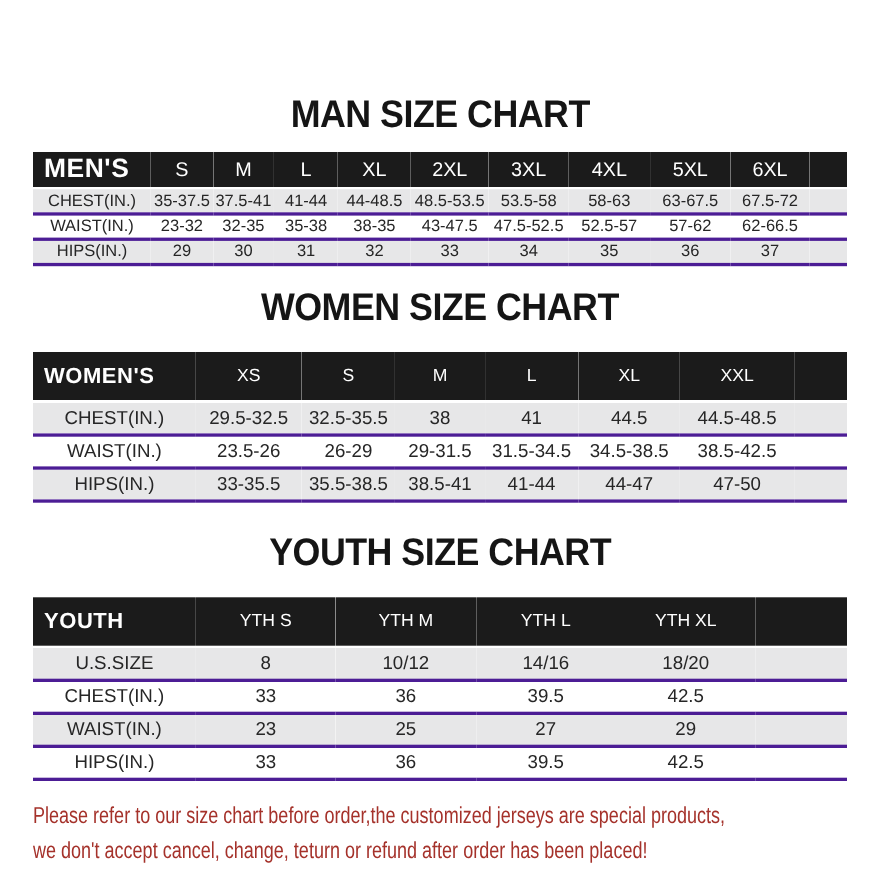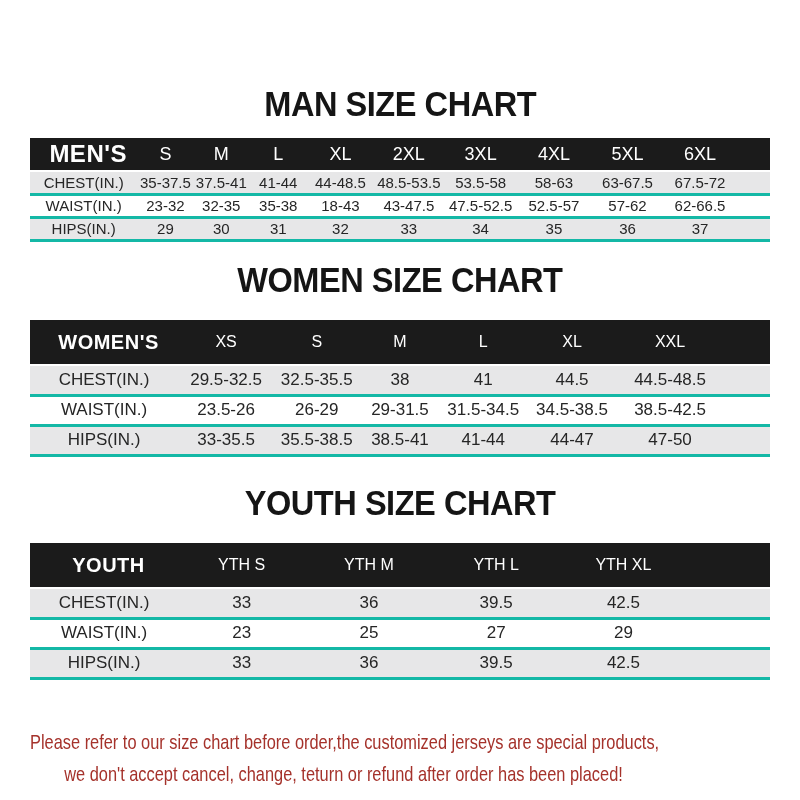--- a/index.html
+++ b/index.html
@@ -26,42 +26,42 @@
   .table-host{position:absolute;left:30px;width:740px;}
   #sec0 .table-host{top:138px;}
   #sec1 .table-host{top:320px;}
   #sec2 .table-host{top:543px;}
 
   
   table.size-table{border-collapse:collapse;table-layout:fixed;width:740px;}
   table.size-table thead th{background:var(--header_bar_bg,#1b1b1b);
     color:var(--header_bar_text,#ffffff);font-weight:400;text-align:center;
     overflow:hidden;white-space:nowrap;}
-  table.size-table thead th.corner{text-align:center;padding-left:10px;font-weight:700;margin-top:12px;}
+  table.size-table thead th.corner{text-align:left;padding-left:10px;font-weight:700;margin-top:12px;}
   table.size-table tbody td{text-align:center;color:var(--table_text,#262626);
     overflow:hidden;white-space:nowrap;padding:0;}
-  table.size-table tbody tr{border-bottom:3px solid #14b8a6;}
+  table.size-table tbody tr{border-bottom:3px solid #4c1d95;}
   table.size-table tbody tr:first-child{border-top:2px solid #fff;}
   table.size-table tbody tr:nth-child(odd){background:var(--row_stripe,#e7e7e8);}
 
   .tbl0 thead tr{height:33px;}
   .tbl0 thead th{font-size:18px;}
   .tbl0 thead th.corner{font-size:24px;letter-spacing:.5px;}
   .tbl0 tbody tr{height:23px;}
   .tbl0 tbody td{font-size:15px;}
 
   .tbl1 thead tr,.tbl2 thead tr{height:45px;}
   .tbl1 thead th,.tbl2 thead th{font-size:16px;}
   .tbl1 thead th.corner,.tbl2 thead th.corner{font-size:20px;letter-spacing:.5px;}
   .tbl1 tbody tr,.tbl2 tbody tr{height:30px;}
   .tbl1 tbody td,.tbl2 tbody td{font-size:17px;}
 
   
   .disclaimer{position:absolute;top:726px;left:30px;width:760px;
-    color:var(--disclaimer_text,#a5322b);text-align:right;}
+    color:var(--disclaimer_text,#a5322b);}
   .disclaimer div{font-size:21px;line-height:32px;white-space:nowrap;
     transform:scaleX(.78);transform-origin:left center;}
 </style>
 </head>
 <body>
 
 <div class="page">
 
 
   <section id="sec0">
@@ -108,21 +108,21 @@
               <td>58-63</td>
               <td>63-67.5</td>
               <td>67.5-72</td>
               <td></td>
             </tr>
             <tr>
               <td class="rowlabel">WAIST(IN.)</td>
               <td>23-32</td>
               <td>32-35</td>
               <td>35-38</td>
-              <td>18-43</td>
+              <td>38-35</td>
               <td>43-47.5</td>
               <td>47.5-52.5</td>
               <td>52.5-57</td>
               <td>57-62</td>
               <td>62-66.5</td>
               <td></td>
             </tr>
             <tr>
               <td class="rowlabel">HIPS(IN.)</td>
               <td>29</td>
@@ -220,20 +220,28 @@
               <th class="corner">YOUTH</th>
               <th>YTH S</th>
               <th>YTH M</th>
               <th>YTH L</th>
               <th>YTH XL</th>
               <th></th>
             </tr>
           </thead>
           <tbody>
             <tr>
+              <td class="rowlabel">U.S.SIZE</td>
+              <td>8</td>
+              <td>10/12</td>
+              <td>14/16</td>
+              <td>18/20</td>
+              <td></td>
+            </tr>
+            <tr>
               <td class="rowlabel">CHEST(IN.)</td>
               <td>33</td>
               <td>36</td>
               <td>39.5</td>
               <td>42.5</td>
               <td></td>
             </tr>
             <tr>
               <td class="rowlabel">WAIST(IN.)</td>
               <td>23</td>

